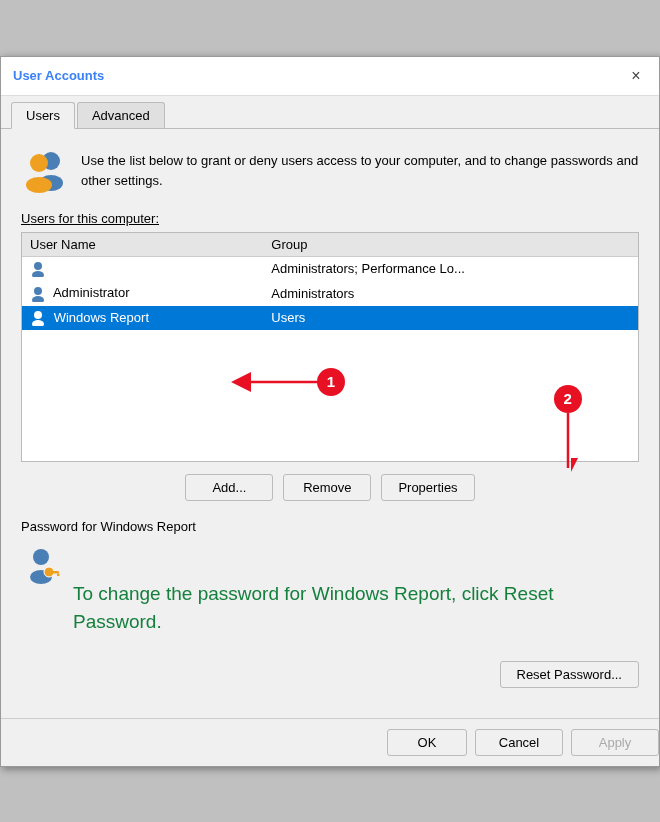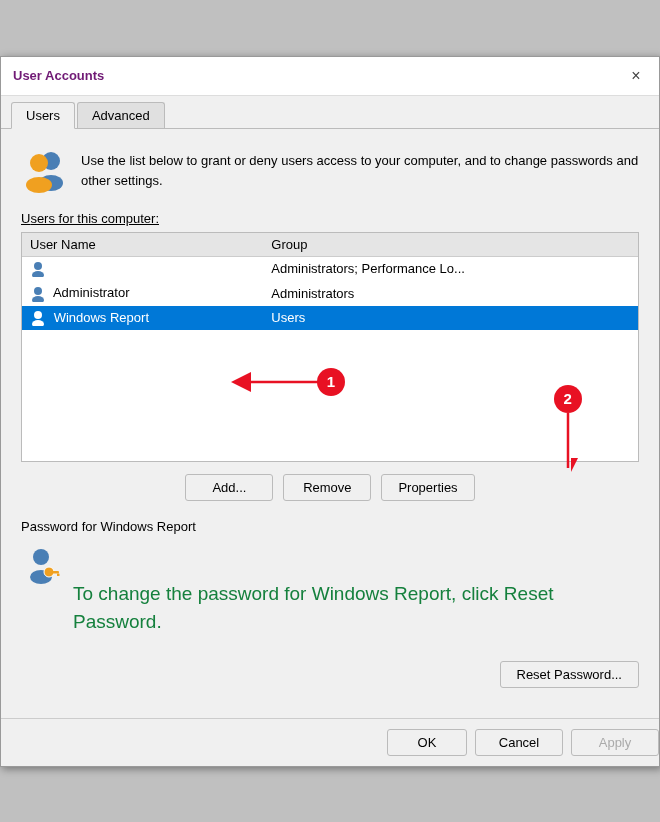--- a/index.html
+++ b/index.html
@@ -22,21 +22,21 @@
       background: #fff;
       display: flex;
       align-items: center;
       justify-content: space-between;
       padding: 8px 12px;
       border-bottom: 1px solid #ddd;
     }
     .title-bar-text {
       font-weight: 600;
       font-size: 13px;
-      color: #701a75;
+      color: #3b82f6;
     }
     .close-btn {
       width: 22px;
       height: 22px;
       background: none;
       border: none;
       cursor: pointer;
       font-size: 16px;
       color: #444;
       display: flex;

